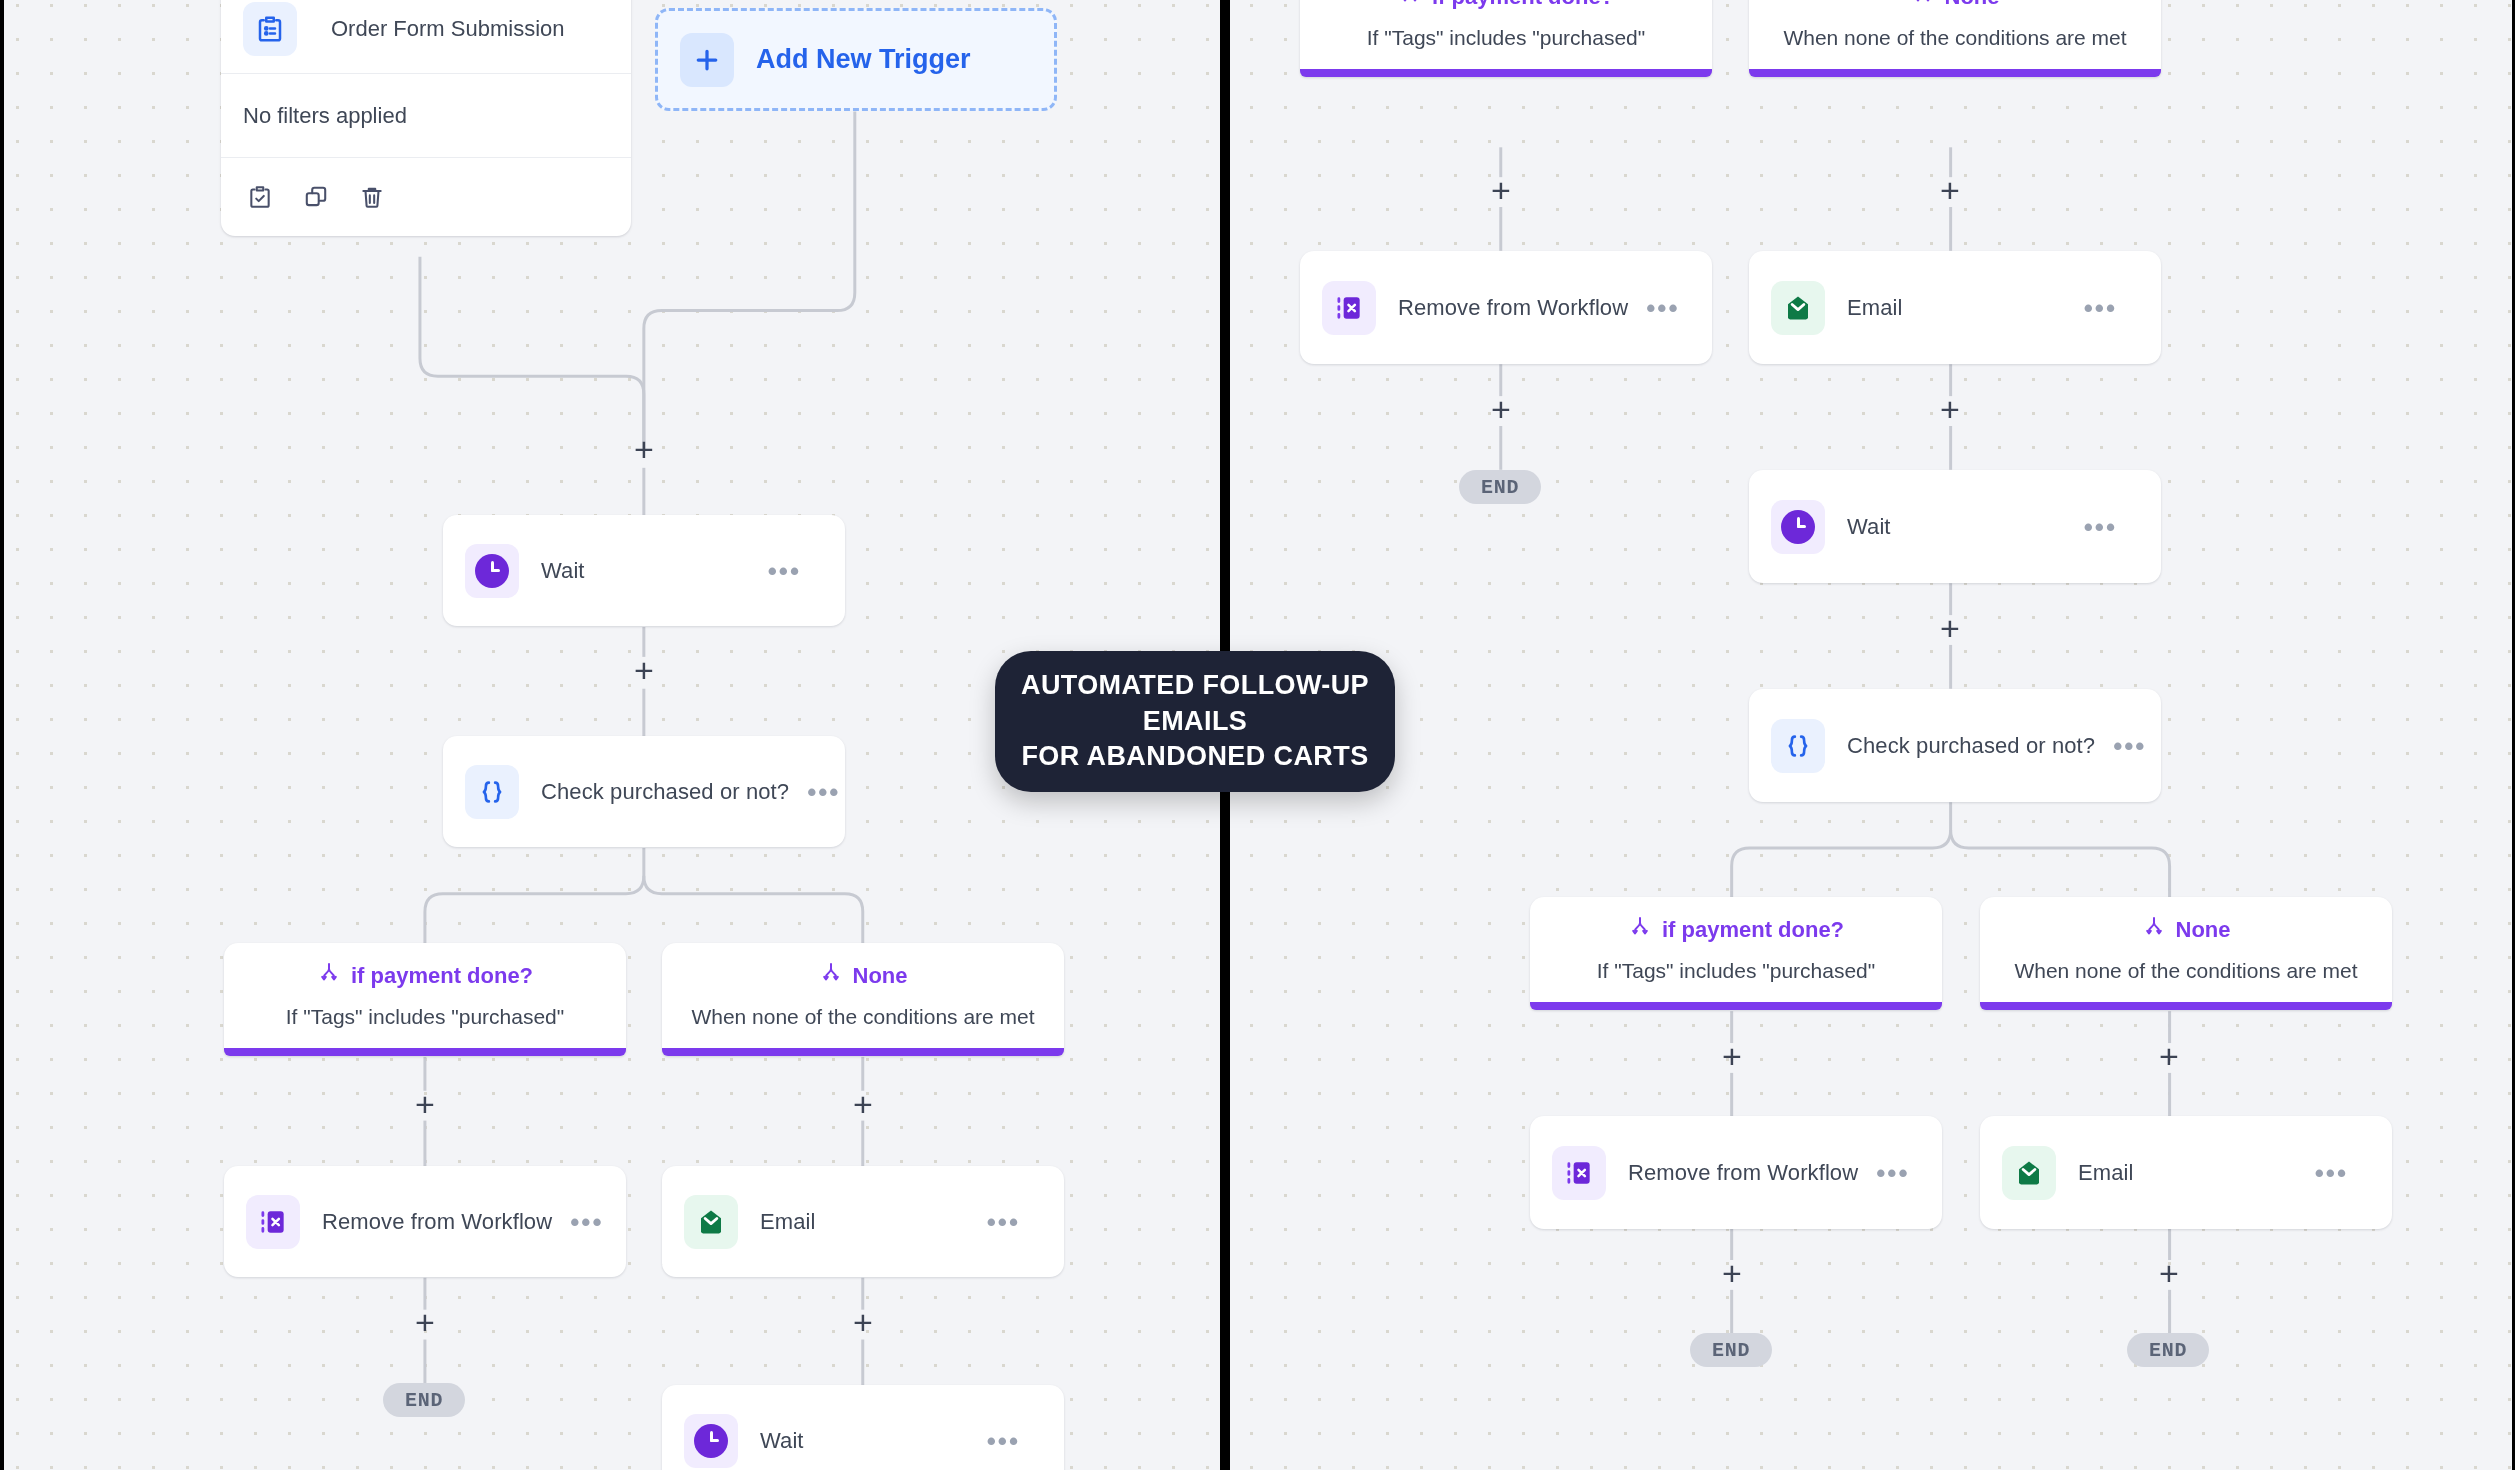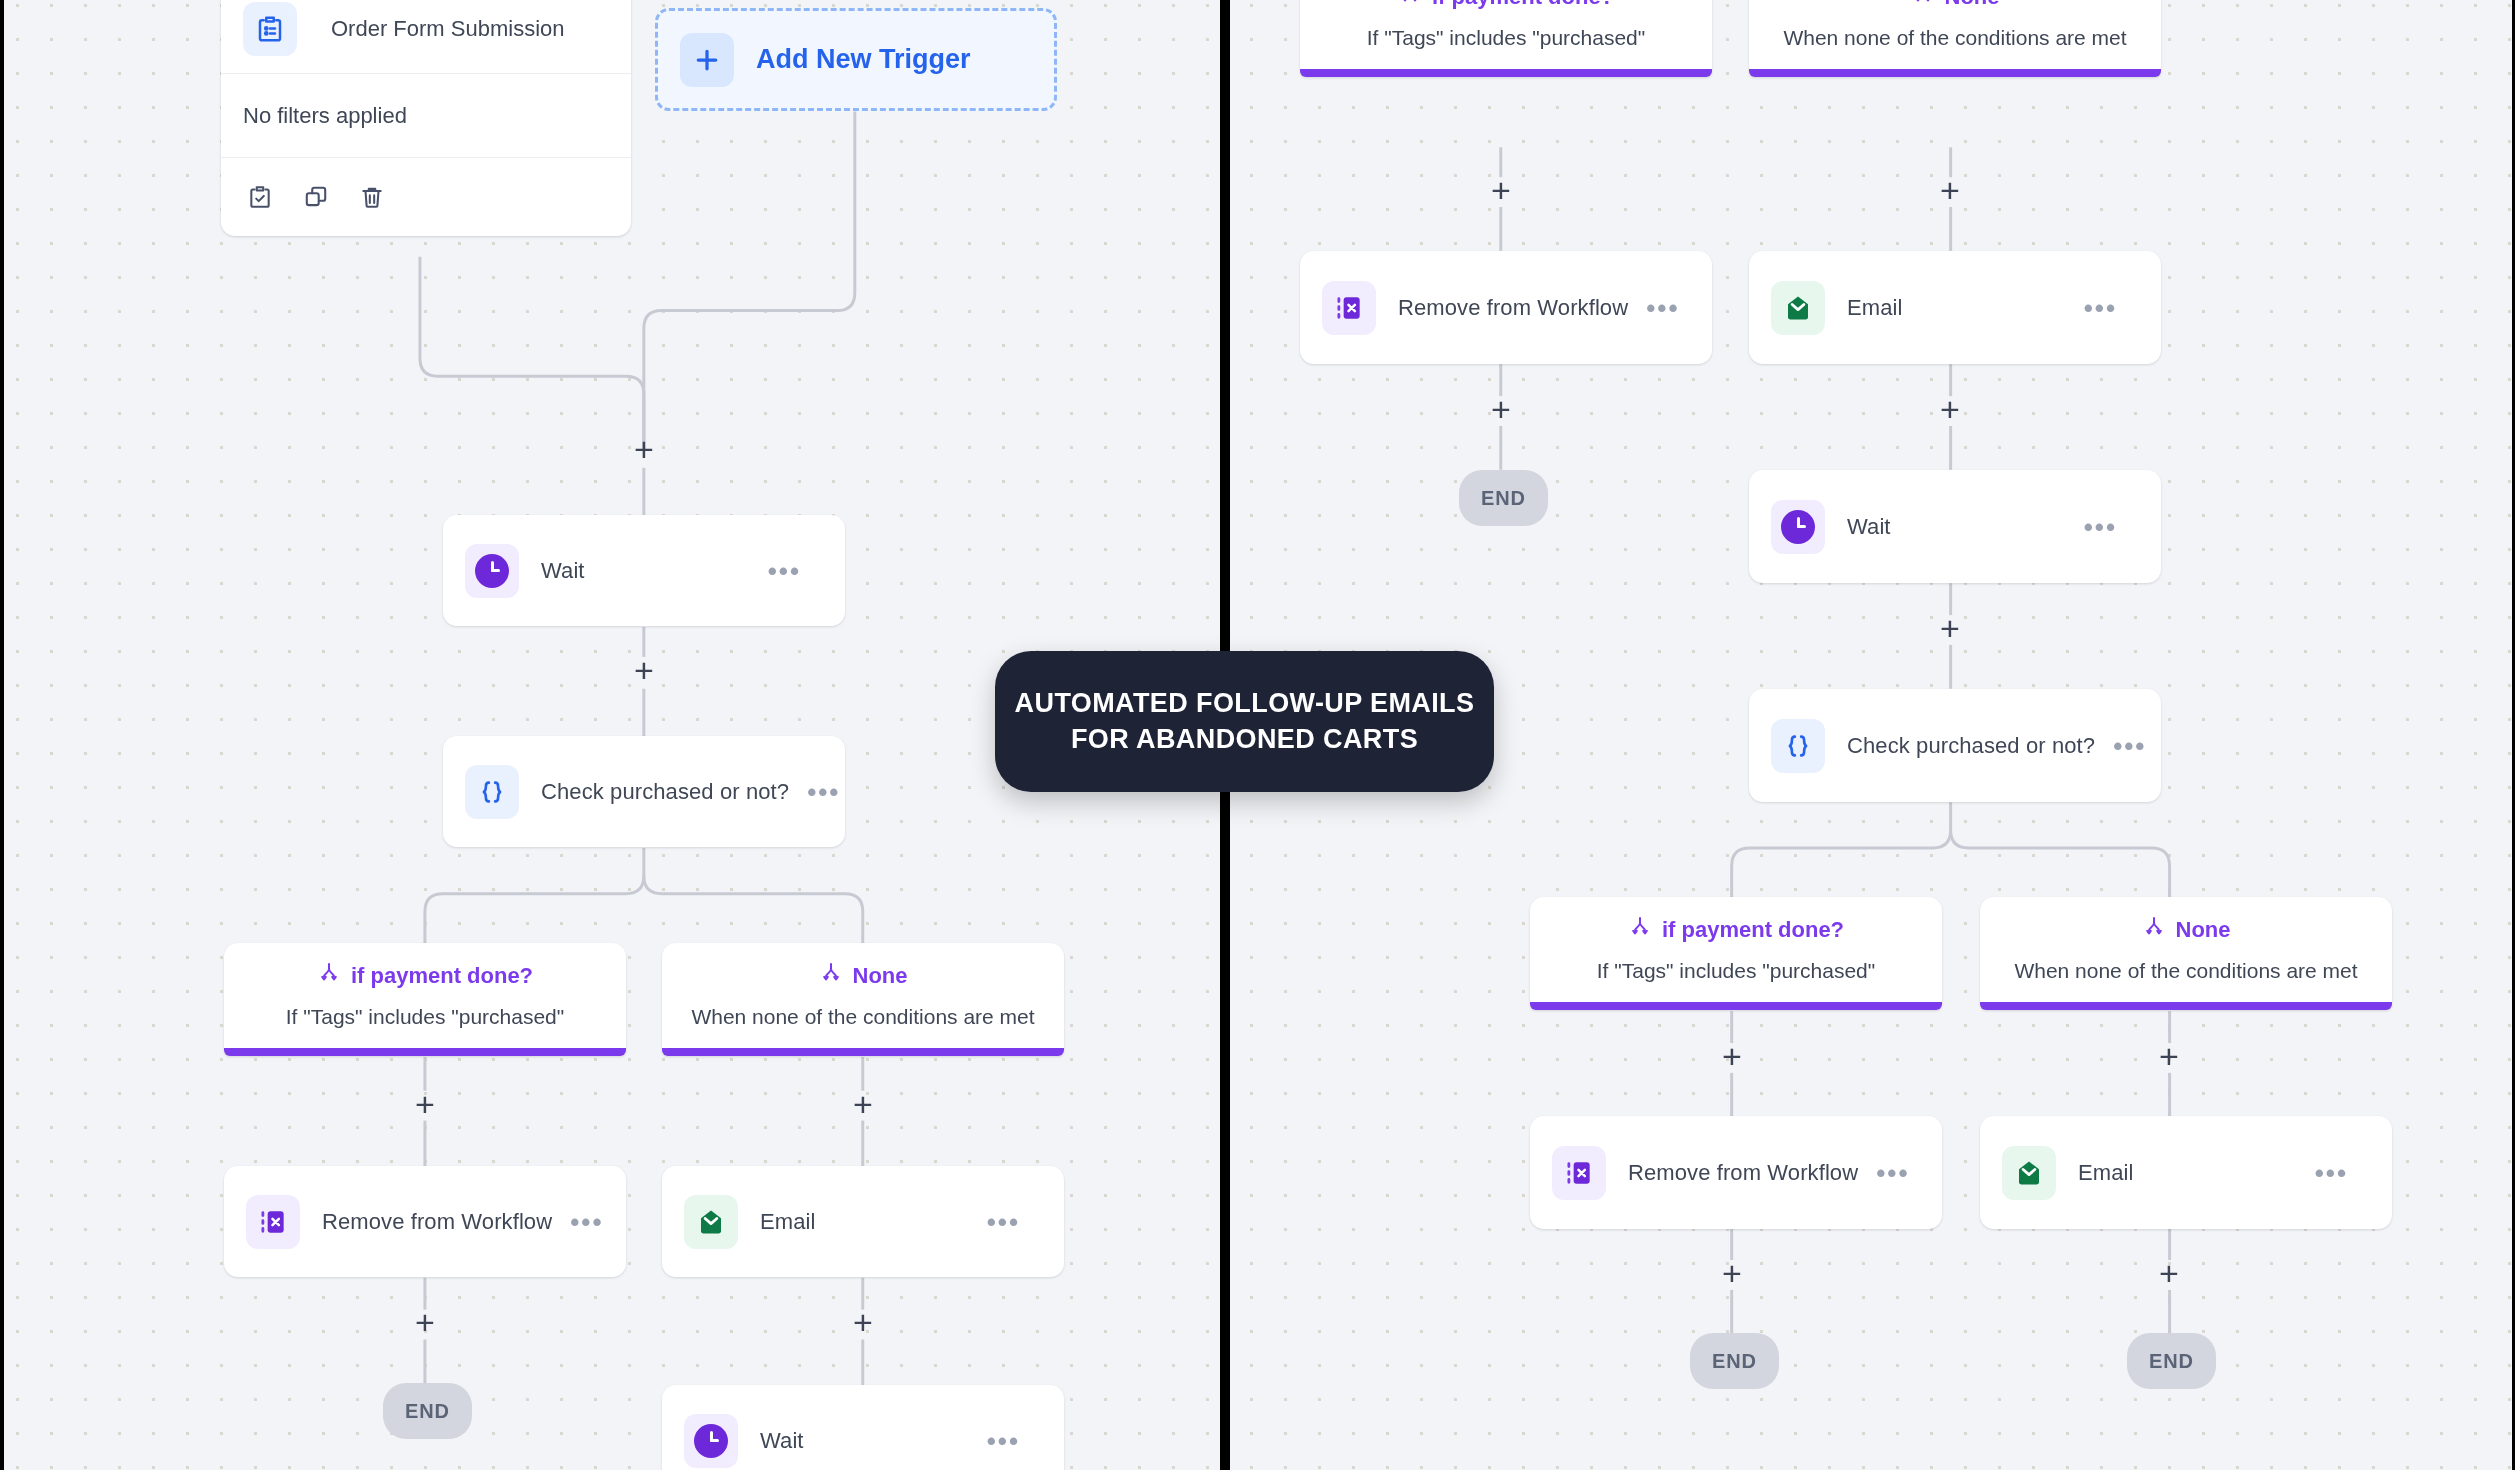--- a/index.html
+++ b/index.html
@@ -188,29 +188,29 @@
   .node.branch .br-sub {
     margin-top: 14px;
     font-size: 21px;
     color: #3f4756;
     white-space: nowrap;
   }
 
   
   .end-pill {
     position: absolute;
-    height: 56px;
+    height: 34px;
     padding: 3px 22px;
     border-radius: 23px;
     background: #d3d6de;
     color: #5b6477;
     font-size: 20px;
     font-weight: bold;
     letter-spacing: 0.8px;
-    display: flex; align-items: center; justify-content: center;
+    display: flex; align-items: center; justify-content: center; font-family: Liberation Mono, monospace;
   }
 
   
   .plus {
     position: absolute;
     width: 34px; height: 34px;
     color: #3c4354;
     font-size: 34px;
     line-height: 32px;
     text-align: center;
@@ -220,21 +220,21 @@
   }
 
   
   .edges { position: absolute; inset: 0; pointer-events: none; }
   .edges path, .edges line { fill: none; stroke: #c7cad2; stroke-width: 3; }
 
   
   #caption {
     position: absolute;
     left: 995px; top: 651px;
-    width: 499px; height: 141px;
+    width: 400px; height: 141px;
     background: #1e2336;
     border-radius: 36px;
     display: flex; align-items: center; justify-content: center;
     text-align: center;
     color: #ffffff;
     font-size: 27px;
     font-weight: bold;
     line-height: 1.32;
     letter-spacing: 0.4px;
     box-shadow: 0 10px 26px rgba(0,0,0,.22);

